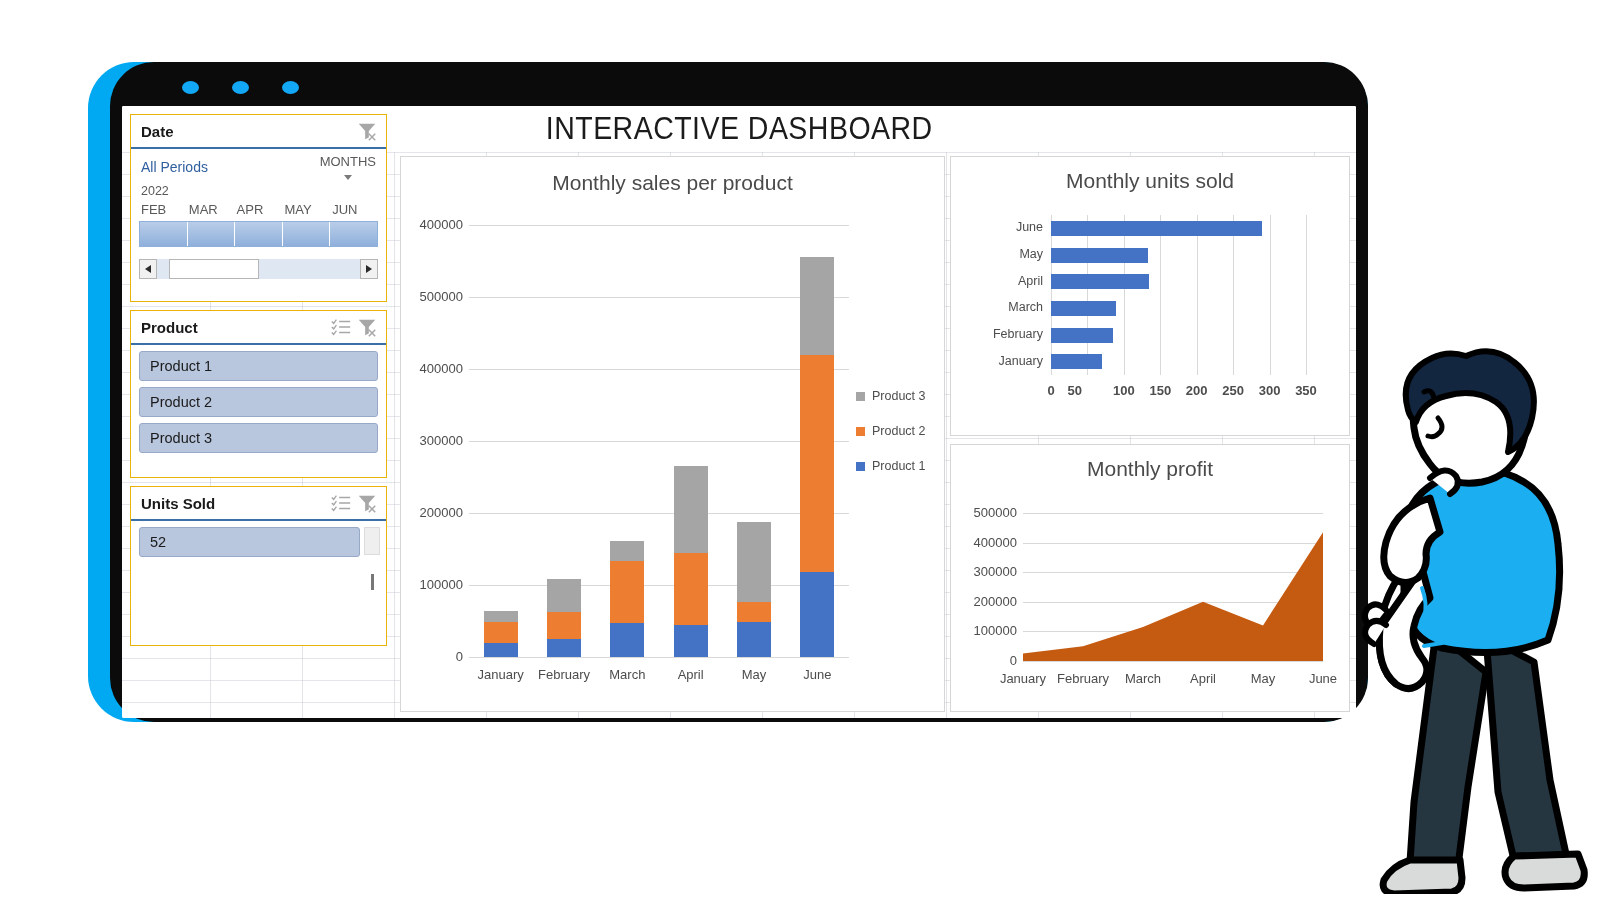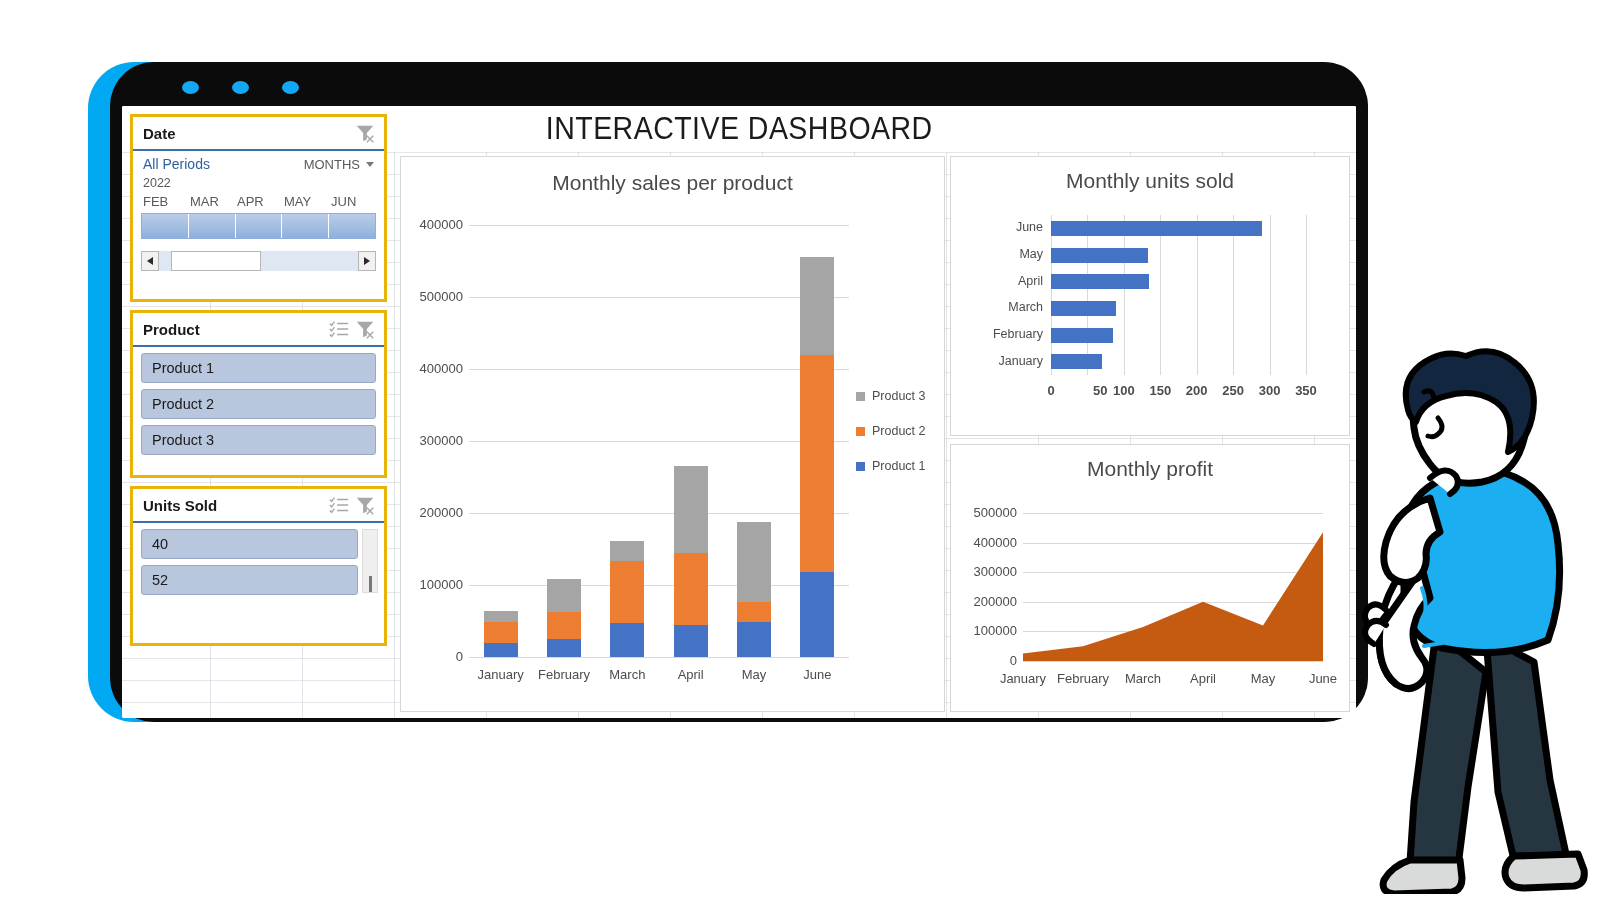--- a/index.html
+++ b/index.html
@@ -76,21 +76,21 @@
     border: 1px solid #d6d6d6;
   }
   #panel-slicers { left: 8px;   top: 50px;  width: 265px; height: 556px; border:none; background:transparent;}
   #panel-bar     { left: 278px; top: 50px;  width: 545px; height: 556px; }
   #panel-units   { left: 828px; top: 50px;  width: 400px; height: 280px; }
   #panel-profit  { left: 828px; top: 338px; width: 400px; height: 268px; }
 
   
   .slicer {
     position: absolute; left: 8px; width: 257px;
-    background: #ffffff; border: 3px solid #eab308;
+    background: #ffffff; border: 1px solid #eab308;
   }
   #slicer-date  { top: 8px;   height: 188px; }
   #slicer-prod  { top: 204px; height: 168px; }
   #slicer-units { top: 380px; height: 160px; }
 
   .slicer-head {
     position: relative; height: 34px;
     display: flex; align-items: center;
     padding: 0 8px 0 10px;
     border-bottom: 2px solid #3a6fa8;
@@ -100,21 +100,21 @@
     font-family: "Liberation Sans", sans-serif;
   }
   .head-icon { width: 22px; height: 22px; margin-left: 4px; opacity: .75; }
 
   
   .date-row-1 {
     display: flex; align-items: center; justify-content: space-between;
     padding: 5px 10px 0 10px;
   }
   .all-periods { color: #2f5f9e; font-size: 14px; }
-  .months-sel { color: #595959; font-size: 13px; display: flex; align-items: center; gap: 6px; }
+  .months-sel { color: #595959; font-size: 13px; display: flex; align-items: center; gap: 6px; flex-direction: column; }
   .caret-down {
     width: 0; height: 0; border-left: 4px solid transparent;
     border-right: 4px solid transparent; border-top: 5px solid #7a7a7a;
   }
   .year-label { padding: 4px 10px 0 10px; font-size: 12.5px; color: #595959; }
   .month-ticks {
     display: flex; padding: 4px 8px 0 8px; color: #595959; font-size: 13px;
   }
   .month-ticks span { flex: 1; text-align: left; padding-left: 2px; }
   .month-bar {
@@ -288,21 +288,20 @@
             </svg>
           </span>
           <span class="head-icon">
             <svg viewBox="0 0 24 24" width="22" height="22">
               <path d="M3 4h18l-7 8v7l-4 2v-9z" fill="#8a8a8a"></path>
               <path d="M14 15l7 7M21 15l-7 7" stroke="#8a8a8a" stroke-width="1.6" fill="none"></path>
             </svg>
           </span>
         </div>
         <div class="slicer-items">
-          <div class="slicer-item">40</div>
           <div class="slicer-item">52</div>
           <div class="vscroll">
             <div class="vthumb"></div>
           </div>
         </div>
       </div>
     </div>
 
     <div class="panel" id="panel-bar">
       <div class="chart-title" style="top:14px;">Monthly sales per product</div>
@@ -373,21 +372,21 @@
           </div>
         </div>
     </div>
 
     <div class="panel" id="panel-units">
       <div class="chart-title" style="top:12px;">Monthly units sold</div>
       <div id="plot-units">
           <div class="vgridline" style="left: 0px; top: 0px; height: 160px;"></div>
           <div class="axis-label" style="left: -20px; top: 168px; width: 40px; text-align: center; font-weight: bold;">0</div>
           <div class="vgridline" style="left: 36.4286px; top: 0px; height: 160px;"></div>
-          <div class="axis-label" style="left: 16.4286px; top: 168px; width: 40px; text-align: right; font-weight: bold;">50</div>
+          <div class="axis-label" style="left: 16.4286px; top: 168px; width: 40px; text-align: left; font-weight: bold;">50</div>
           <div class="vgridline" style="left: 72.8571px; top: 0px; height: 160px;"></div>
           <div class="axis-label" style="left: 52.8571px; top: 168px; width: 40px; text-align: center; font-weight: bold;">100</div>
           <div class="vgridline" style="left: 109.286px; top: 0px; height: 160px;"></div>
           <div class="axis-label" style="left: 89.2857px; top: 168px; width: 40px; text-align: center; font-weight: bold;">150</div>
           <div class="vgridline" style="left: 145.714px; top: 0px; height: 160px;"></div>
           <div class="axis-label" style="left: 125.714px; top: 168px; width: 40px; text-align: center; font-weight: bold;">200</div>
           <div class="vgridline" style="left: 182.143px; top: 0px; height: 160px;"></div>
           <div class="axis-label" style="left: 162.143px; top: 168px; width: 40px; text-align: center; font-weight: bold;">250</div>
           <div class="vgridline" style="left: 218.571px; top: 0px; height: 160px;"></div>
           <div class="axis-label" style="left: 198.571px; top: 168px; width: 40px; text-align: center; font-weight: bold;">300</div>

